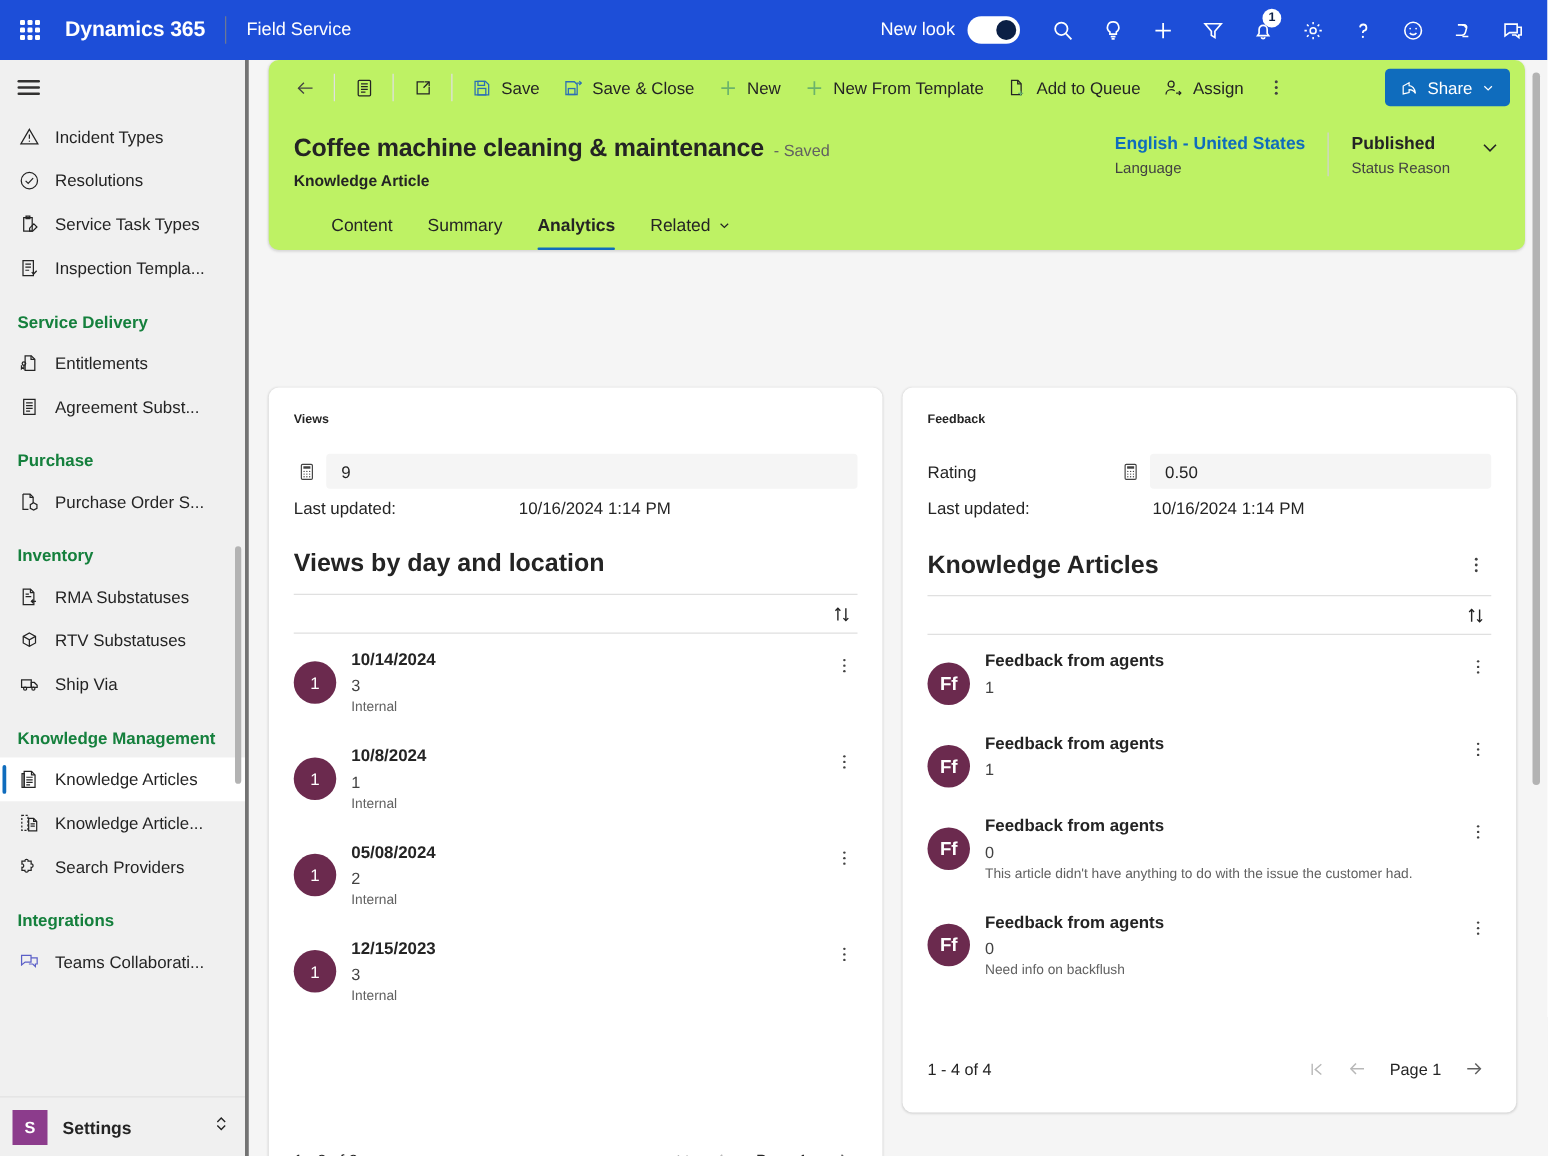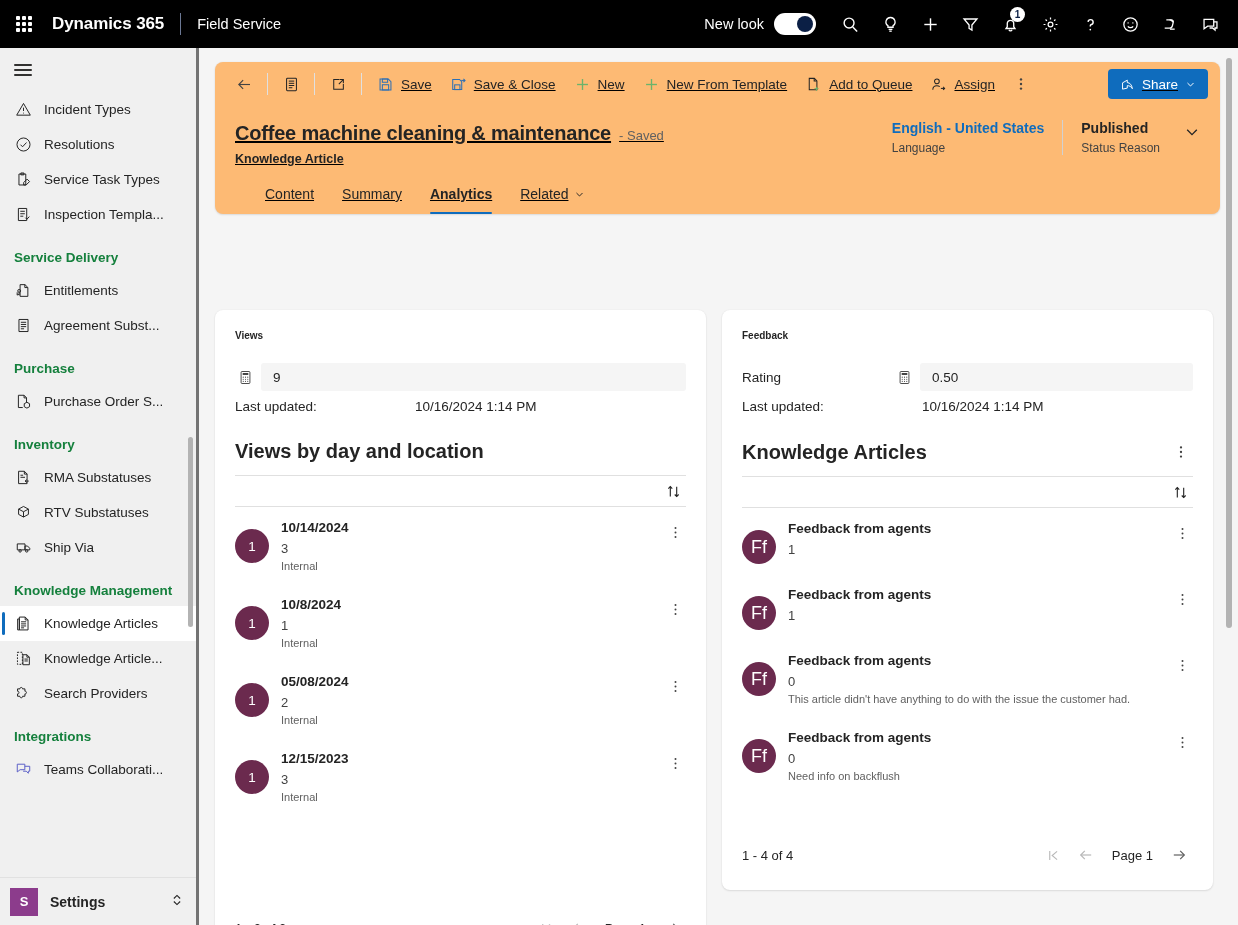--- a/index.html
+++ b/index.html
@@ -8,21 +8,21 @@
     width: 1238px; height: 925px;
     font-family: "Liberation Sans", sans-serif;
     background: #ffffff; overflow: hidden;
     -webkit-font-smoothing: antialiased;
   }
   body { position: relative; }
 
   
   .topbar {
     position: absolute; top: 0; left: 0; width: 1238px; height: 48px;
-    background: #000000; display: flex; align-items: center;
+    background: #1d4ed8; display: flex; align-items: center;
     color: #ffffff; z-index: 50;
   }
   .waffle { width: 48px; height: 48px; display: flex; align-items: center; justify-content: center; cursor: pointer; }
   .waffle-grid { display: grid; grid-template-columns: repeat(3, 4px); grid-template-rows: repeat(3, 4px); gap: 2px; }
   .waffle-grid i { display: block; width: 4px; height: 4px; background: #fff; border-radius: 1px; }
   .brand { font-size: 17px; font-weight: bold; letter-spacing: -0.1px; margin-left: 4px; }
   .brand-sep { width: 1px; height: 22px; background: #6b7894; margin: 0 16px; }
   .app-name { font-size: 14.5px; font-weight: 400; }
   .topbar-right { margin-left: auto; display: flex; align-items: center; height: 48px; padding-right: 8px; }
   .newlook-label { font-size: 14.5px; margin-right: 10px; }
@@ -89,24 +89,23 @@
   .settings-label { font-size: 14px; font-weight: bold; color: #242424; }
   .settings-chev { margin-left: auto; color: #242424; }
 
   
   .main {
     position: absolute; top: 48px; left: 199px; width: 1039px; height: 877px;
     background: #f5f5f5; overflow: hidden;
   }
 
   .card-shell {
-    position: absolute; left: 16px; top: 14px; width: 1005px;
-    background: #fdba74; border-radius: 8px;
+    position: absolute; left: 16px; top: 0; width: 1005px;
+    background: #bef264; border-radius: 8px;
     box-shadow: 0 1px 2px rgba(0,0,0,0.10), 0 0 2px rgba(0,0,0,0.06);
-    text-decoration: underline;
   }
 
   
   .cmdbar { height: 44px; display: flex; align-items: center; padding: 0 8px 0 12px; gap: 0; }
   .cmd-btn {
     height: 32px; display: flex; align-items: center; gap: 7px;
     padding: 0 9px; border-radius: 4px; cursor: pointer;
     font-size: 13.5px; color: #242424; white-space: nowrap;
   }
   .cmd-icononly { width: 34px; justify-content: center; padding: 0; }
@@ -188,21 +187,21 @@
   .list { padding: 0 20px; }
   .list-row {
     display: flex; align-items: flex-start; padding: 12px 0 10px 0;
     gap: 12px; cursor: pointer; position: relative;
   }
   .avatar {
     width: 34px; height: 34px; border-radius: 50%; background: #6b2a4e;
     color: #ffffff; font-size: 13.5px; display: flex; align-items: center; justify-content: center;
     flex: none; margin-top: 10px;
   }
-  .avatar.initials { font-size: 18px; }
+  .avatar.initials { font-size: 15px; font-weight: bold; }
   .row-body { flex: 1; min-width: 0; }
   .row-title { font-size: 13.5px; font-weight: bold; color: #242424; line-height: 18px; }
   .row-sub { font-size: 13px; color: #424242; line-height: 19px; margin-top: 2px; }
   .row-meta { font-size: 11px; color: #616161; line-height: 15px; margin-top: 1px; }
   .row-dots { width: 22px; height: 22px; display: flex; align-items: center; justify-content: center; cursor: pointer; color: #424242; flex: none; margin-top: 2px; }
 
   .pager {
     position: absolute; left: 20px; right: 20px; bottom: 22px;
     display: flex; align-items: center; justify-content: space-between;
   }

